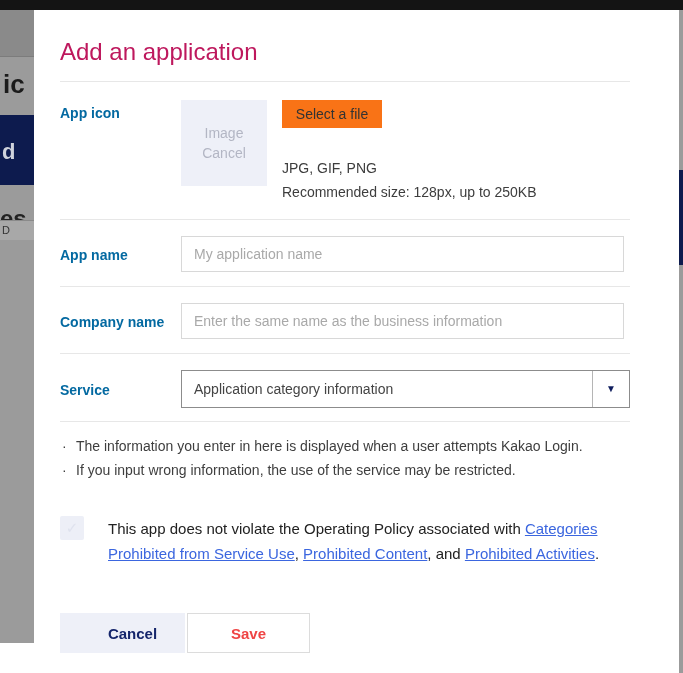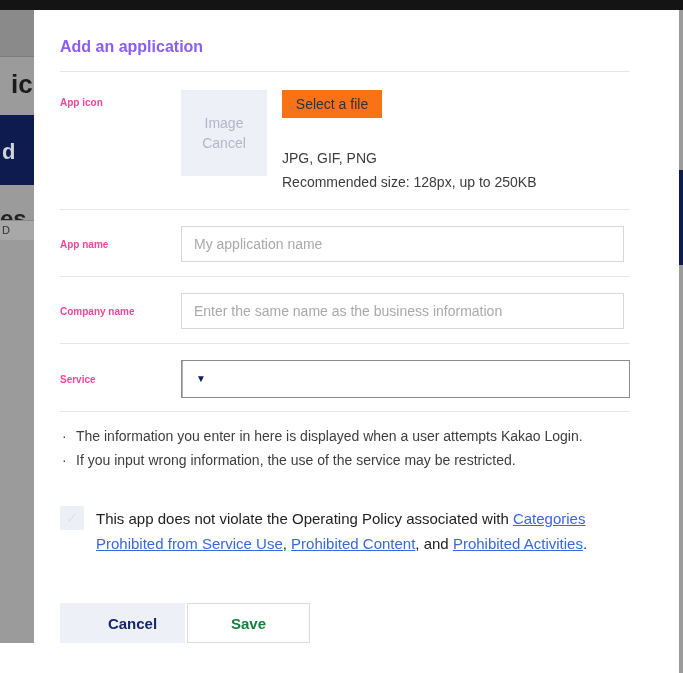--- a/index.html
+++ b/index.html
@@ -10,45 +10,45 @@
   }
 
   
   .backdrop-top { position:absolute; left:0; top:0; width:683px; height:10px; background:#141414; }
   .backdrop-left { position:absolute; left:0; top:10px; width:34px; height:663px; overflow:hidden; }
   .backdrop-right { position:absolute; left:679px; top:10px; width:4px; height:663px; overflow:hidden; }
   .seg { position:relative; width:100%; overflow:hidden; }
   .seg .frag { position:absolute; white-space:nowrap; }
   .bl-1 { height:47px; background:#8a8a8a; border-bottom:1px solid #7c7c7c; }
   .bl-2 { height:58px; background:#9b9b9b; }
-  .bl-2 .frag { left:11px; top:12px; font-size:26px; font-weight:700; color:#1b1b1b;text-align:right; }
+  .bl-2 .frag { left:3px; top:12px; font-size:26px; font-weight:700; color:#1b1b1b;text-align:right; }
   .bl-3 { height:70px; background:#0d1b4e; }
   .bl-3 .frag { left:2px; top:24px; font-size:22px; font-weight:700; color:#cfd3dc; }
   .bl-4 { height:35px; background:#9b9b9b; }
   .bl-4 .frag { left:0; top:20px; font-size:24px; font-weight:700; color:#222222; }
   .bl-5 { height:20px; background:#a8a8a8; border-top:1px solid #8a8a8a; }
   .bl-5 .frag { left:2px; top:3px; font-size:11px; color:#333333; }
   .bl-6 { height:403px; background:#9b9b9b; }
   .bl-7 { height:30px; background:#ffffff; }
   .br-1 { height:160px; background:#9b9b9b; }
   .br-2 { height:95px; background:#0d1b4e; }
   .br-3 { height:408px; background:#9b9b9b; }
 
   
   .modal {
     position:absolute; left:34px; top:10px; width:645px; height:663px;
     background:#ffffff;
   }
   .modal-inner { padding:28px 49px 0 26px; }
-  .modal-title { font-size:16px; font-weight:700; color:#8b5cf6; letter-spacing:0; }
+  .modal-title { font-size:24px; font-weight:400; color:#be185d; letter-spacing:0; }
   .divider { border:none; border-top:1px solid #e7e7e7; height:0; }
   .title-divider { margin-top:15px; }
 
   .row { display:flex; align-items:flex-start; }
-  .row-label { width:121px; flex-shrink:0; font-size:10px; font-weight:700; color:#ec4899; line-height:20px; }
+  .row-label { width:121px; flex-shrink:0; font-size:14px; font-weight:700; color:#0369a1; line-height:20px; }
 
   
   .row-appicon { padding:18px 0 15px 0; }
   .row-appicon .row-label { padding-top:3px; }
   .upload-box {
     width:86px; height:86px; background:#eef0f8; flex-shrink:0;
     display:flex; align-items:center; justify-content:center; text-align:center;
     font-size:14px; line-height:20px; color:#b3b6c4; cursor:pointer;
   }
   .upload-right { margin-left:15px; }
@@ -84,28 +84,28 @@
   .note-line { display:flex; font-size:14px; color:#3e3e3e; line-height:24px; }
   .note-bullet { width:14px; flex-shrink:0; text-align:left; }
 
   
   .policy { display:flex; margin-top:34px; }
   .policy-checkbox {
     width:24px; height:24px; background:#edeff7; border-radius:2px; flex-shrink:0;
     display:flex; align-items:center; justify-content:center; cursor:pointer;
     color:#dfe2ee; font-size:15px; font-weight:700;
   }
-  .policy-text { margin-left:12px; width:526px; font-size:15px; line-height:25px; color:#222222; }
+  .policy-text { margin-left:24px; width:526px; font-size:15px; line-height:25px; color:#222222; }
   .policy-text a { color:#3b66df; text-decoration:underline; cursor:pointer; }
 
   
   .btn-row { display:flex; margin-top:47px; }
   .btn { font-family:inherit; font-size:15px; font-weight:700; height:40px; cursor:pointer; }
   .btn-cancel { width:125px; background:#eef0f8; border:none; color:#15256b;padding-left:20px; }
-  .btn-save { width:123px; background:#ffffff; border:1px solid #dcdcdc; color:#15803d; margin-left:2px; cursor:default; }
+  .btn-save { width:123px; background:#ffffff; border:1px solid #dcdcdc; color:#ef4444; margin-left:2px; cursor:default; }
 </style>
 </head>
 <body>
 
 <div class="backdrop-top"></div>
 <div class="backdrop-left">
   <div class="seg bl-1"></div>
   <div class="seg bl-2">
     <span class="frag">ic</span>
   </div>
@@ -153,20 +153,21 @@
 
     <div class="row row-input">
       <div class="row-label">Company name</div>
       <input class="text-input" type="text" placeholder="Enter the same name as the business information" style="">
     </div>
     <hr class="divider">
 
     <div class="row row-category">
       <div class="row-label">Service</div>
       <div class="select-box">
+        <div class="select-value">Application category information</div>
         <div class="select-caret-box">
           <span class="select-caret">▼</span>
         </div>
       </div>
     </div>
     <hr class="divider">
 
     <div class="notes">
       <div class="note-line">
         <span class="note-bullet">·</span>

